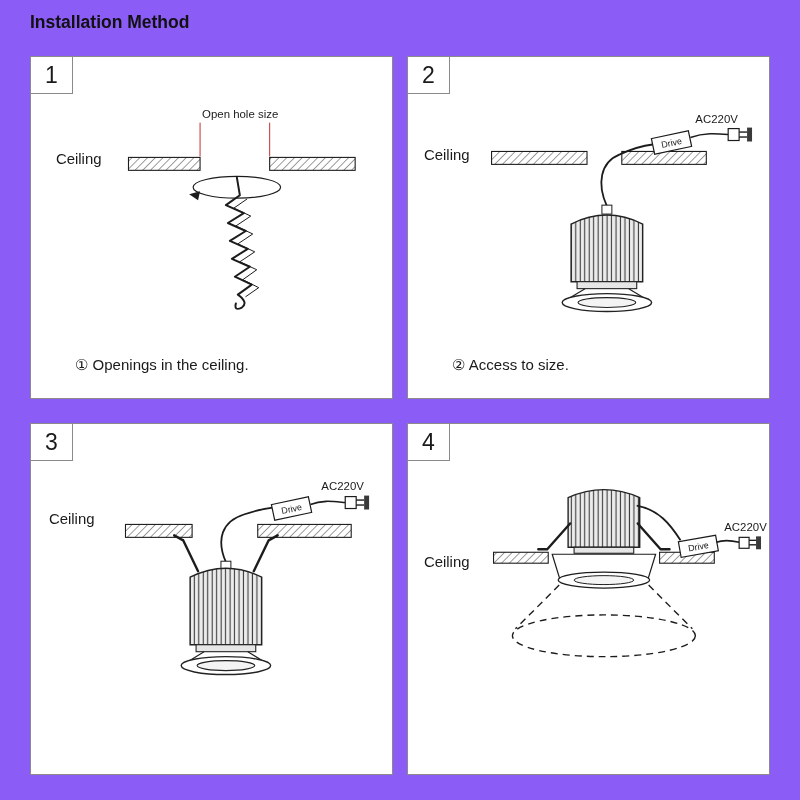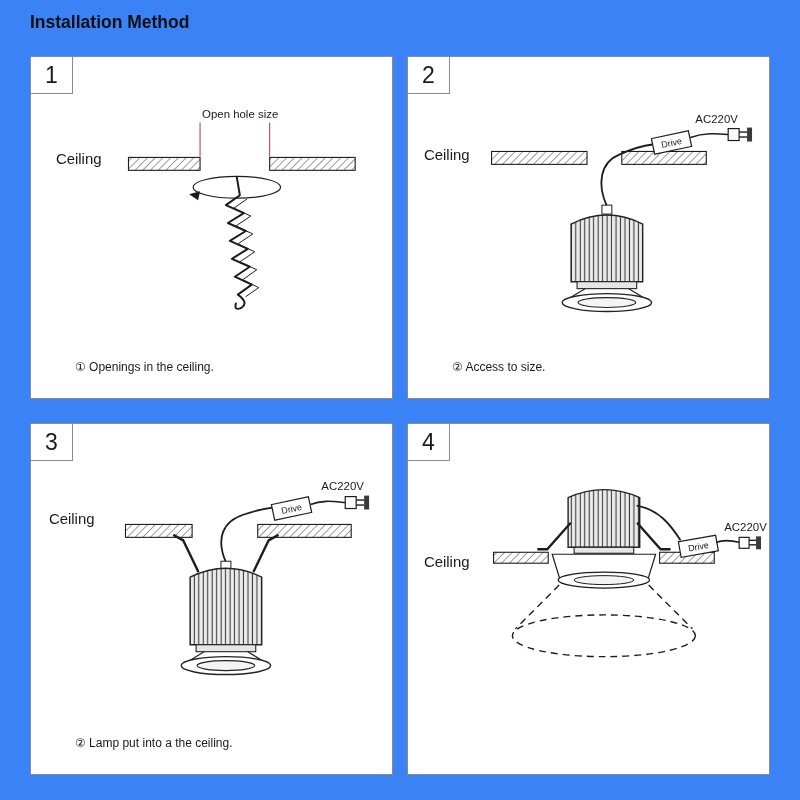--- a/index.html
+++ b/index.html
@@ -1,28 +1,28 @@
 <!DOCTYPE html>
 <html><head>
 <meta charset="utf-8">
 <style>
   html,body { margin:0; padding:0; background:#ffffff; }
   body { width:800px; height:800px; overflow:hidden;
          font-family:"Liberation Sans", sans-serif; color:#1a1a1a; }
-  .page { position:relative; width:800px; height:800px; background:#3b82f6; }
+  .page { position:relative; width:800px; height:800px; background:#8b5cf6; }
   .page-title { position:absolute; left:30px; top:12px; font-size:17.5px; font-weight:bold; color:#111; }
   .grid { position:absolute; left:30px; top:56px; width:740px;
           display:grid; grid-template-columns:1fr 1fr; grid-template-rows:343px 352px;
           column-gap:14px; row-gap:24px; }
   .panel { position:relative; border:1.5px solid #8a8a8a; background:#fff; }
   .numbox { position:absolute; left:0; top:0; width:41px; height:36px;
             border-right:1.5px solid #8a8a8a; border-bottom:1.5px solid #8a8a8a;
             display:flex; align-items:center; justify-content:center;
             font-size:23px; color:#1a1a1a; background:#fff; z-index:2; }
-  .caption { position:absolute; left:44px; bottom:24px; font-size:12px; color:#1a1a1a; white-space:nowrap; }
+  .caption { position:absolute; left:44px; bottom:24px; font-size:15px; color:#1a1a1a; white-space:nowrap; }
   svg.illus { position:absolute; left:0; top:0; width:100%; height:100%; }
   svg text { font-family:"Liberation Sans", sans-serif; fill:#1a1a1a; }
 </style>
 </head>
 <body>
 
 <div class="page">
 
   <div class="page-title">Installation Method</div>
 
@@ -141,21 +141,20 @@
         </g>
         <g>
           <path d="M 160,154 Q 196,136 232,154 L 232,222 L 160,222 Z" fill="url(#fins3)" stroke="#222222" stroke-width="1.4"></path>
           <rect x="166" y="222" width="60" height="7" fill="#e6e6e6" stroke="#222222" stroke-width="1.1"></rect>
           <line x1="174" y1="229" x2="156" y2="240" stroke="#222222" stroke-width="1.2"></line>
           <line x1="218" y1="229" x2="236" y2="240" stroke="#222222" stroke-width="1.2"></line>
           <ellipse cx="196" cy="243" rx="45" ry="9" fill="#ffffff" stroke="#222222" stroke-width="1.4"></ellipse>
           <ellipse cx="196" cy="243" rx="29" ry="5" fill="#f4f4f4" stroke="#222222" stroke-width="1.1"></ellipse>
         </g>
       </svg>
-      <div class="caption">② Lamp put into a the ceiling.</div>
     </div>
 
     <div class="panel">
       <div class="numbox">4</div>
       <svg class="illus" viewBox="0 0 363 352">
         <defs>
           <pattern id="hatch4" patternUnits="userSpaceOnUse" width="5.5" height="5.5" patternTransform="rotate(45)">
             <rect width="5.5" height="5.5" fill="#ffffff"></rect>
             <line x1="0" y1="0" x2="0" y2="5.5" stroke="#4a4a4a" stroke-width="1.1"></line>
           </pattern>

